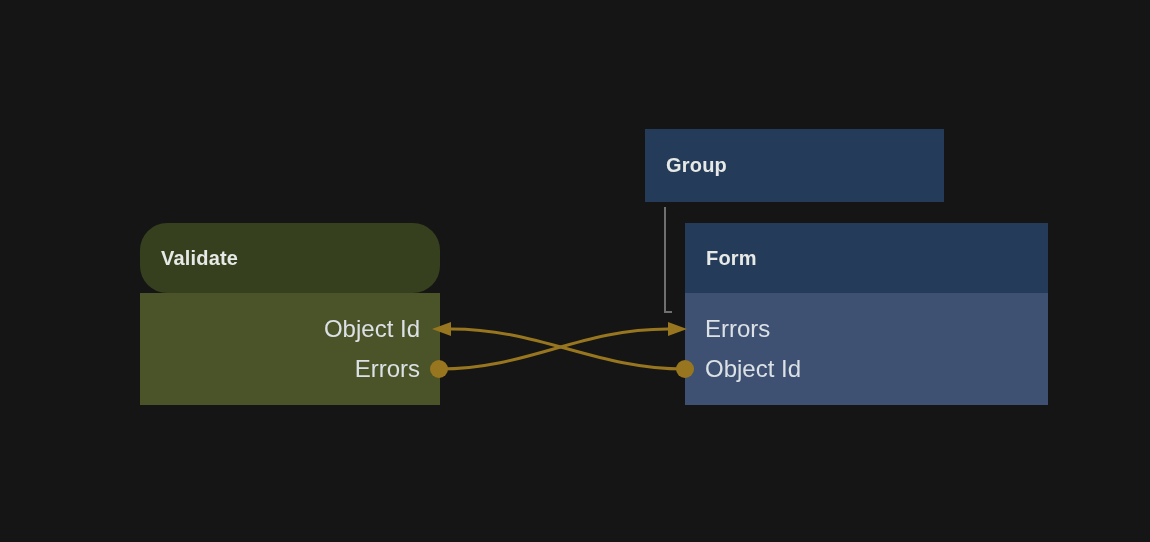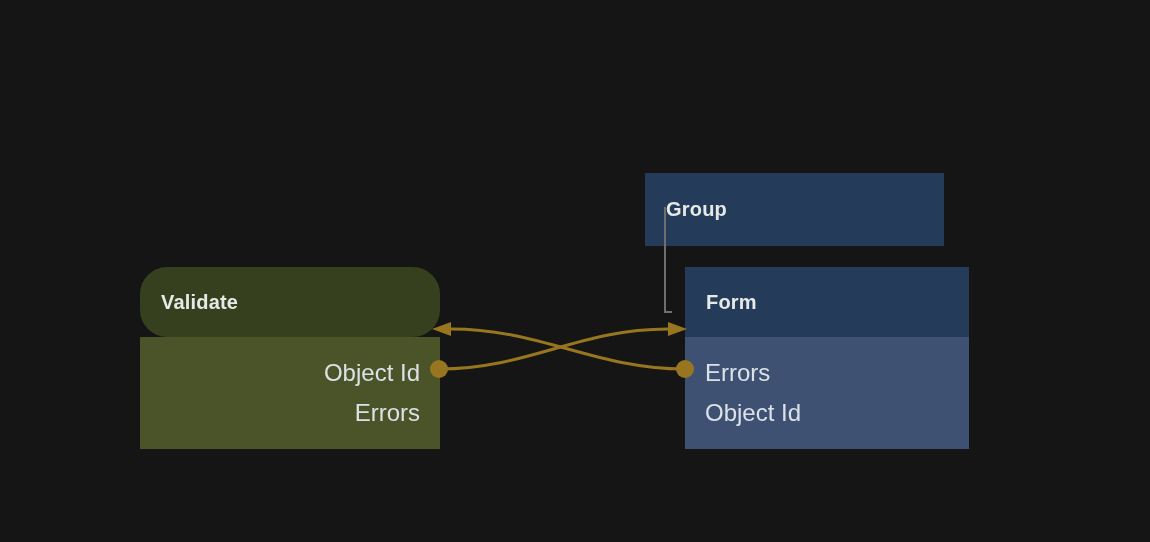--- a/index.html
+++ b/index.html
@@ -14,21 +14,21 @@
     --row-text:#dce1e5;
   }
   html,body{margin:0;padding:0;}
   body{
     width:1150px;height:542px;
     background:var(--canvas-bg);
     font-family:"Liberation Sans", sans-serif;
     overflow:hidden;position:relative;
   }
   .canvas{position:absolute;inset:0;}
-  .node{position:absolute;box-sizing:border-box;margin-top:44px;}
+  .node{position:absolute;box-sizing:border-box;}
   .node-header{
     display:flex;align-items:center;
     height:70px;
     font-size:20px;font-weight:600;letter-spacing:.2px;
     color:var(--title-text);
   }
   .node-header .title{padding-left:21px;}
   .node-body{box-sizing:border-box;padding-top:16px;}
   .port-row{
     height:40px;line-height:40px;
@@ -36,21 +36,21 @@
   }
   
   #node-group{left:645px;top:129px;width:299px;height:73px;background:var(--blue-header);}
   #node-group .node-header{height:73px;}
   
   #node-validate{left:140px;top:223px;width:300px;height:182px;}
   #node-validate .node-header{background:var(--validate-header);border-radius:27px;}
   #node-validate .node-body{background:var(--validate-body);height:112px;}
   #node-validate .port-row{text-align:right;padding-right:20px;}
   
-  #node-form{left:685px;top:223px;width:284px;height:182px;}
+  #node-form{left:685px;top:223px;width:363px;height:182px;}
   #node-form .node-header{background:var(--blue-header);}
   #node-form .node-body{background:var(--blue-body);height:112px;}
   #node-form .port-row{text-align:left;padding-left:20px;}
   
   svg.wires{position:absolute;left:0;top:0;width:1150px;height:542px;pointer-events:none;}
   svg.wires .hit{pointer-events:stroke;}
 </style>
 </head>
 <body>
 

